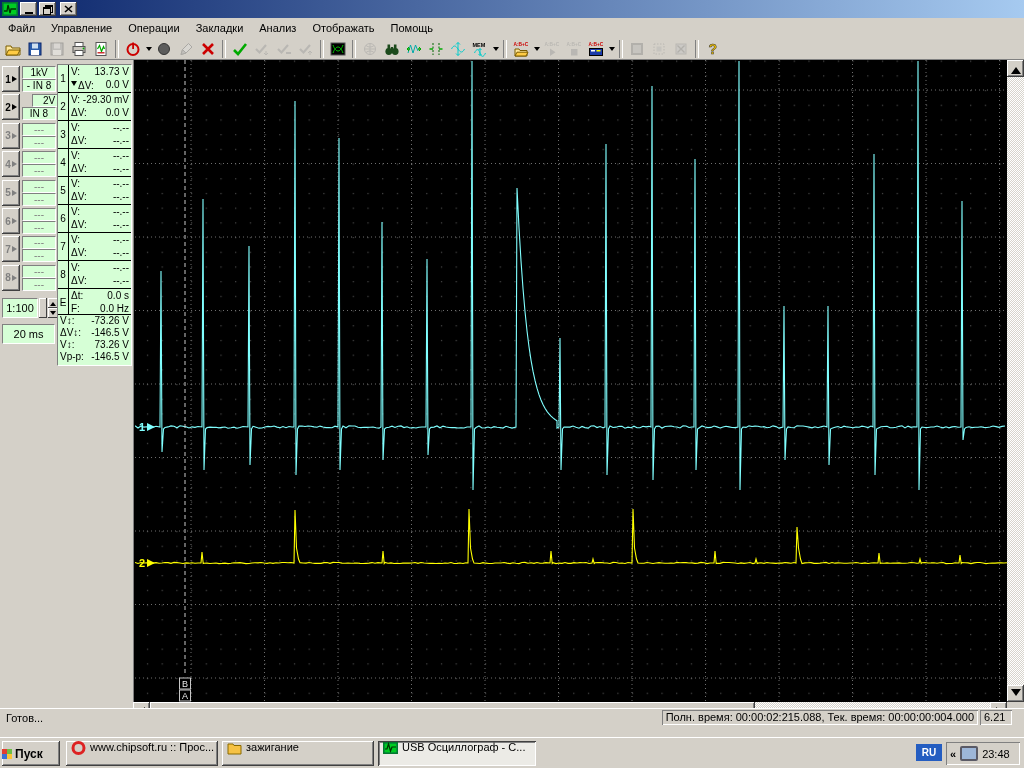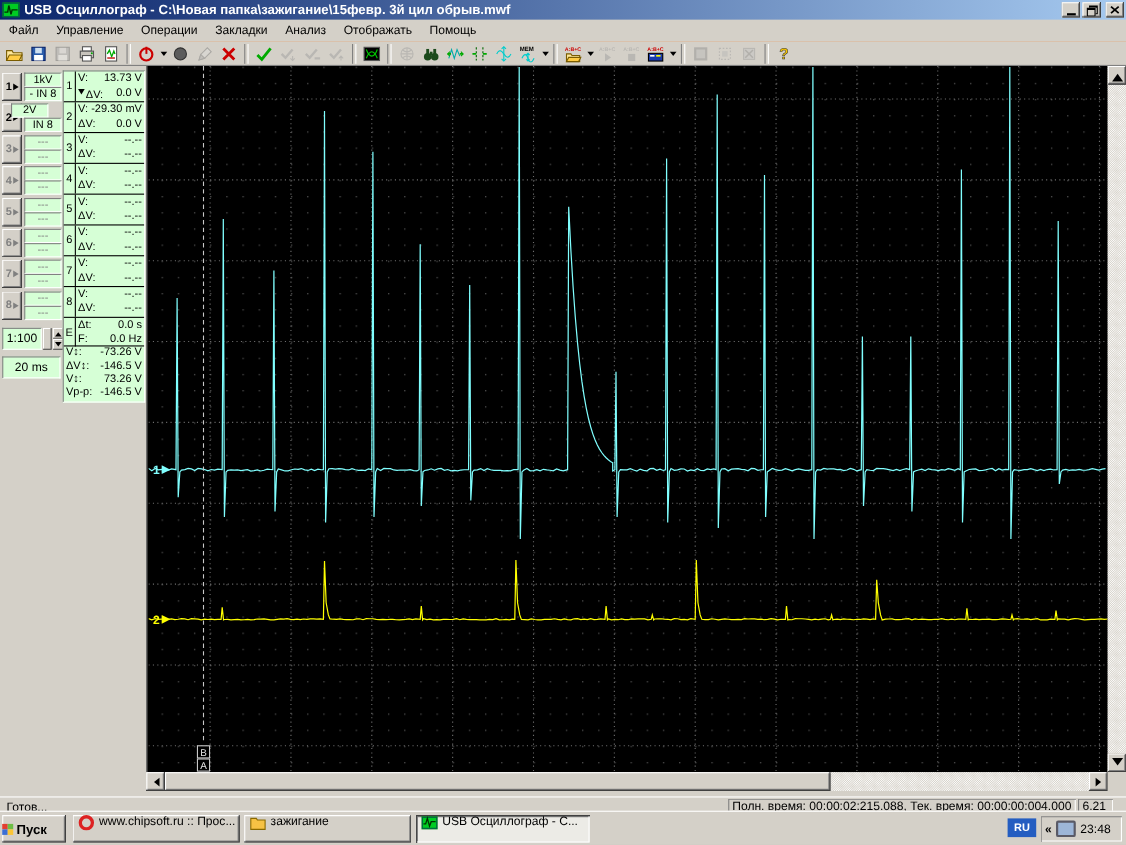--- a/index.html
+++ b/index.html
@@ -59,21 +59,21 @@
   #plotwrap{left:133px;top:60px;width:874px;height:642px;background:#000;border-left:1px solid #808080;box-sizing:border-box;}
   
   .checker{background-color:#d8d4cc;background-image:linear-gradient(45deg,#fff 25%,transparent 25%,transparent 75%,#fff 75%),linear-gradient(45deg,#fff 25%,transparent 25%,transparent 75%,#fff 75%);background-size:2px 2px;background-position:0 0,1px 1px;}
   .sbtn{position:absolute;width:17px;height:17px;background:#d4d0c8;box-shadow:inset -1px -1px #404040,inset 1px 1px #fff,inset -2px -2px #808080;display:flex;align-items:center;justify-content:center;}
   #vscroll{left:1007px;top:60px;width:17px;height:642px;}
   #hscroll{left:133px;top:702px;width:874px;height:17px;}
   #hthumb{position:absolute;left:17px;top:0;width:605px;height:17px;background:#d4d0c8;
     box-shadow:inset -1px -1px #404040,inset 1px 1px #fff,inset -2px -2px #808080;}
   #corner{left:1007px;top:702px;width:17px;height:17px;background:#d4d0c8;}
   
-  #statusbar{left:0;top:724px;width:1024px;height:18px;background:#d4d0c8;border-top:1px solid #fff;box-sizing:border-box;}
+  #statusbar{left:0;top:708px;width:1024px;height:18px;background:#d4d0c8;border-top:1px solid #fff;box-sizing:border-box;}
   #status-text{position:absolute;left:6px;top:3px;}
   .sb-panel{position:absolute;top:1px;height:15px;box-shadow:inset 1px 1px #808080,inset -1px -1px #fff;
     padding:1px 4px;box-sizing:border-box;white-space:nowrap;}
   #sb-time{right:46px;}
   #sb-ver{right:12px;width:32px;}
   
   #taskbar{left:0;top:737px;width:1024px;height:31px;background:#d4d0c8;border-top:1px solid #fff;box-sizing:border-box;}
   #startbtn{position:absolute;left:2px;top:3px;width:58px;height:25px;background:#d4d0c8;
     box-shadow:inset -1px -1px #404040,inset 1px 1px #fff,inset -2px -2px #808080;
     display:flex;align-items:center;justify-content:flex-start;gap:3px;font-weight:bold;font-size:12px;}
@@ -93,21 +93,20 @@
 </style>
 </head>
 <body>
 
 <div class="abs" id="titlebar">
   <svg width="16" height="14" viewBox="0 0 16 14">
     <rect x="0" y="0" width="16" height="14" fill="#0a8a1a"></rect>
     <rect x="1" y="1" width="14" height="12" fill="#0c2" stroke="#064" stroke-width="1"></rect>
     <polyline points="2,9 5,9 6,3 8,11 9,7 14,7" fill="none" stroke="#003300" stroke-width="1.3"></polyline>
   </svg>
-  <span class="title">USB Осциллограф - C:\Новая папка\зажигание\15февр. 3й цил обрыв.mwf</span>
   <span class="winbtn">
       <span class="glyph-min"></span>
     </span>
   <span class="winbtn">
       <span class="glyph-restore">
         <span class="r1"></span>
         <span class="r2"></span>
       </span>
     </span>
   <span class="winbtn" style="margin-left:4px;">
@@ -332,21 +331,21 @@
       <div class="chbtn" style="left: 2px; top: 6px;">
         <span>1</span>
         <span class="tri-r"></span>
       </div>
       <div class="rbox" style="left: 22px; top: 6px;">1kV</div>
       <div class="rbox" style="left: 22px; top: 19px;">- IN 8</div>
       <div class="chbtn" style="left: 2px; top: 34.4px;">
         <span>2</span>
         <span class="tri-r"></span>
       </div>
-      <div class="rbox" style="left: 10px; top: 34.4px;">2V</div>
+      <div class="rbox" style="left: 32px; top: 34.4px;">2V</div>
       <div class="rbox" style="left: 22px; top: 47.4px;">IN 8</div>
       <div class="chbtn inactive" style="left: 2px; top: 62.8px;">
         <span>3</span>
         <span class="tri-r"></span>
       </div>
       <div class="rbox inactive" style="left: 22px; top: 62.8px;">---</div>
       <div class="rbox inactive" style="left: 22px; top: 75.8px;">---</div>
       <div class="chbtn inactive" style="left: 2px; top: 91.2px;">
         <span>4</span>
         <span class="tri-r"></span>

